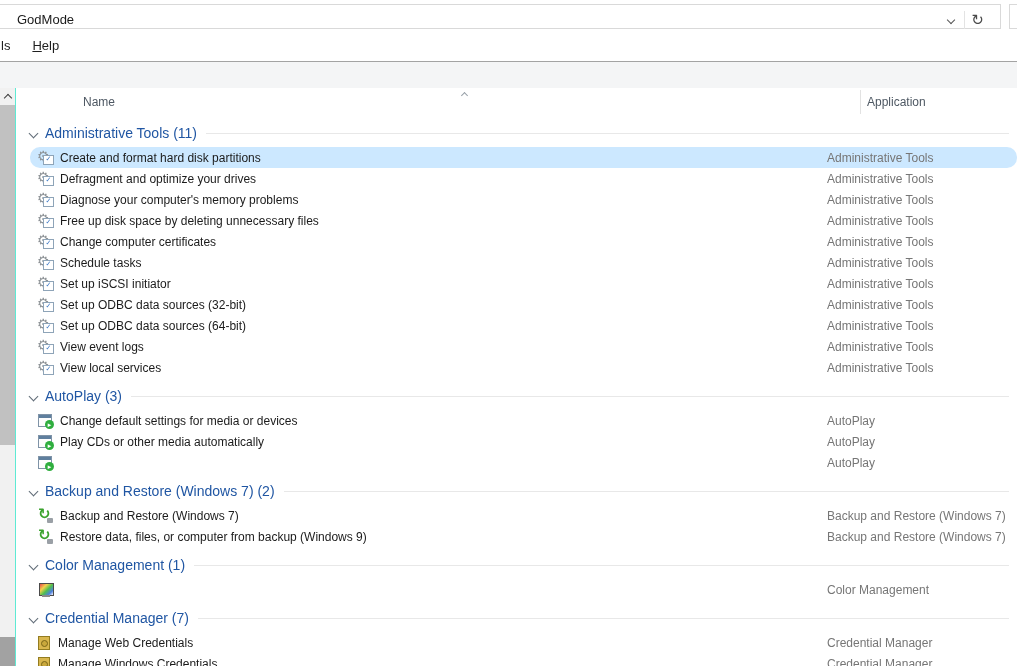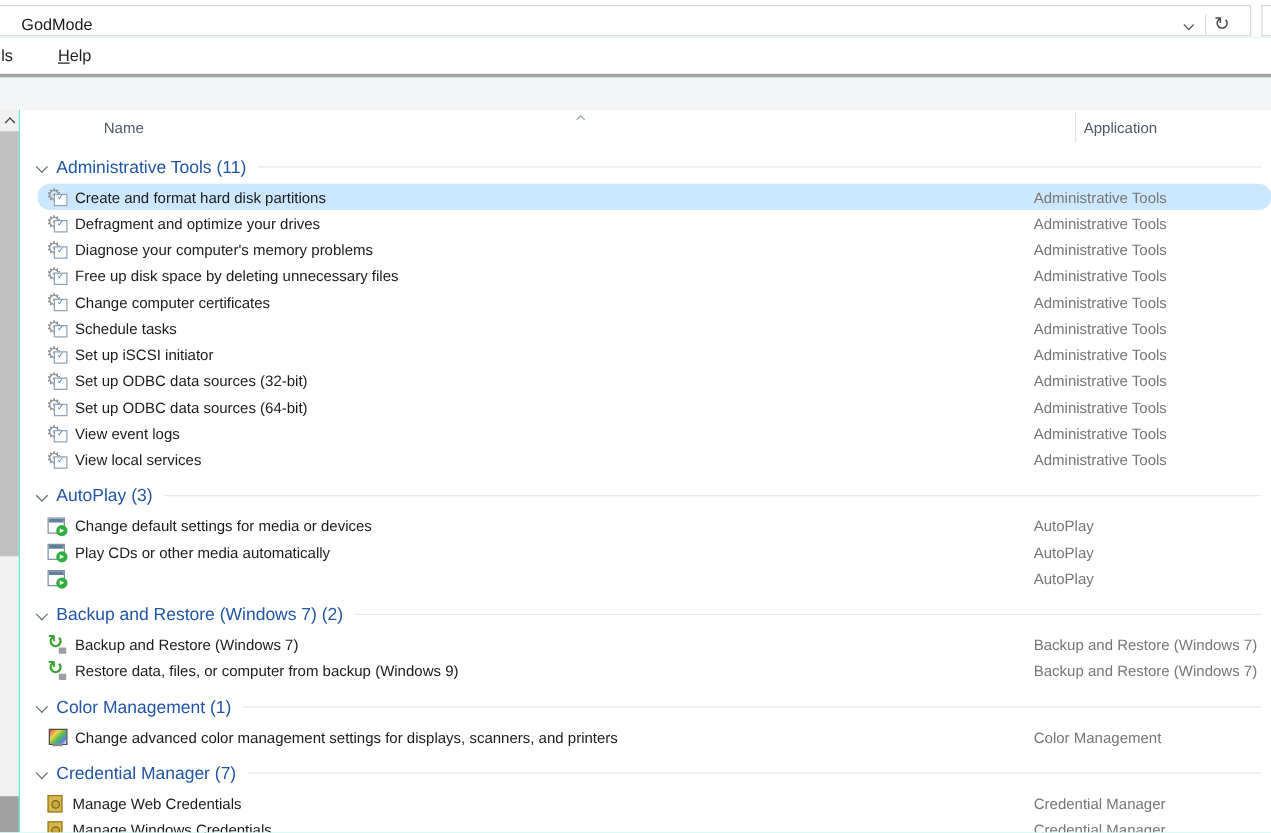--- a/index.html
+++ b/index.html
@@ -27,26 +27,26 @@
   .addr-refresh-btn { position:absolute; left:978px; top:4px; width:21px; height:21px; display:flex; align-items:center; justify-content:center; }
   .refresh-glyph { font-size:15px; color:#4a4a4a; line-height:1; }
   .search-box-partial {
     position:absolute; left:1009px; top:4px; width:10px; height:25px;
     background:#fff; border:1px solid #d9d9d9; border-right:none;
   }
 
   
   .menubar {
     position:absolute; left:0; top:30px; width:1017px; height:32px;
-    background:#fff; border-bottom:3px solid #a3a3a3;
+    background:#fff; border-bottom:1px solid #a3a3a3;
     display:flex; align-items:center; font-size:13px; color:#1f1f1f;
   }
   .menu-item { padding:0 6px; }
   .menu-item.partial { padding-left:1px; }
-  .menu-item.help { margin-left:24px; }
+  .menu-item.help { margin-left:10px; }
   .menu-item.help::first-letter { text-decoration: underline; }
 
   
   .toolband { position:absolute; left:0; top:62px; width:1017px; height:26px; background:#f4f5f6; }
 
   
   .scrollbar { position:absolute; left:0; top:88px; width:15px; height:578px; background:#f1f1f1; }
   .sb-up-btn { position:absolute; left:0; top:0; width:15px; height:17px; background:#f1f1f1; display:flex; align-items:center; justify-content:center; }
   .sb-thumb { position:absolute; left:0; top:17px; width:15px; height:340px; background:#c1c1c1; }
   .sb-bottom { position:absolute; left:0; top:549px; width:15px; height:29px; background:#a2a2a2; }
@@ -292,21 +292,20 @@
 
   <div class="group">
     <div class="group-header">
       <span class="chev"></span>
       <span class="group-title">Color Management (1)</span>
       <span class="group-line"></span>
     </div>
     <div class="group-rows">
   <div class="row">
     <span class="icon color-management-icon"></span>
-    <span class="item-name">Change advanced color management settings for displays, scanners, and printers</span>
     <span class="item-app">Color Management</span>
   </div>
 </div>
   </div>
 
   <div class="group">
     <div class="group-header">
       <span class="chev"></span>
       <span class="group-title">Credential Manager (7)</span>
       <span class="group-line"></span>

